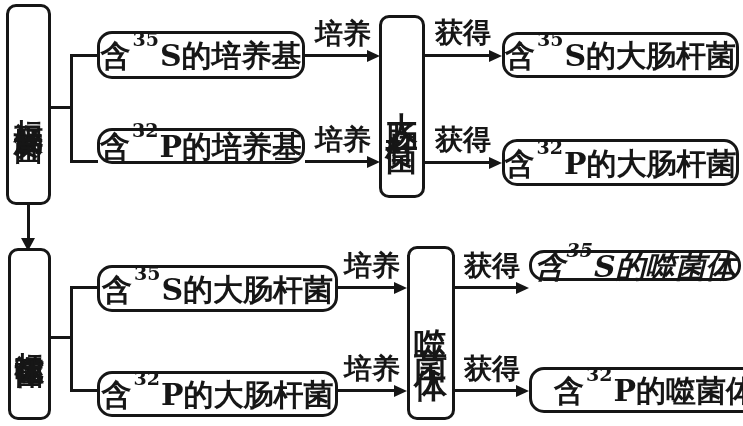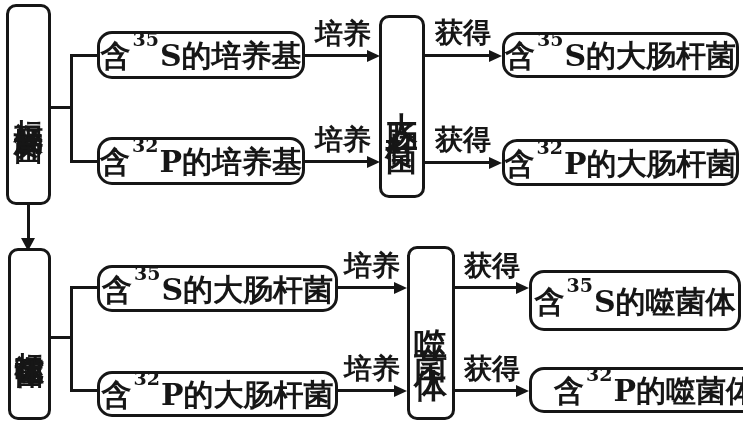--- a/index.html
+++ b/index.html
@@ -103,21 +103,21 @@
   </div>
 
   <div class="hline" style="left:49px; top:106px; width:24px;"></div>
   <div class="vline" style="left:70px; top:54px; height:109px;"></div>
   <div class="hline" style="left:70px; top:54px; width:28px;"></div>
   <div class="hline" style="left:70px; top:160px; width:28px;"></div>
 
   <div class="hbox" style="left:97px; top:31px; width:208px; height:48px;">
     <span><span>含</span><sup class="iso">35</sup><span>S</span><span>的培养基</span></span>
   </div>
-  <div class="hbox" style="left:97px; top:137px; width:208px; height:48px;">
+  <div class="hbox" style="left:97px; top:128px; width:208px; height:36px;">
     <span><span>含</span><sup class="iso">32</sup><span>P</span><span>的培养基</span></span>
   </div>
 
   <div class="arrow" style="left:305px; top:54px; width:62px;"></div>
   <div class="alabel" style="left:311px; top:20px; width:64px;">培养</div>
   <div class="arrow" style="left:305px; top:160px; width:62px;"></div>
   <div class="alabel" style="left:311px; top:126px; width:64px;">培养</div>
 
   <div class="vbox" style="left:379px; top:15px; width:46px; height:183px;">
     <div class="vtext" style="font-size:32px; letter-spacing:10px;">大肠杆菌</div>
@@ -161,20 +161,20 @@
 
   <div class="vbox" style="left:407px; top:246px; width:48px; height:174px;">
     <div class="vtext" style="font-size:33px; letter-spacing:20px;">噬菌体</div>
   </div>
 
   <div class="arrow" style="left:455px; top:286px; width:61px;"></div>
   <div class="alabel" style="left:460px; top:252px; width:64px;">获得</div>
   <div class="arrow" style="left:455px; top:389px; width:61px;"></div>
   <div class="alabel" style="left:460px; top:355px; width:64px;">获得</div>
 
-  <div class="hbox" style="left:529px; top:270px; width:212px; height:61px;">
+  <div class="hbox" style="left:529px; top:250px; width:212px; height:31px;font-style:italic;">
     <span><span>含</span><sup class="iso">35</sup><span>S</span><span>的噬菌体</span></span>
   </div>
   <div class="hbox" style="left:529px; top:367px; width:252px; height:46px;">
     <span><span>含</span><sup class="iso">32</sup><span>P</span><span>的噬菌体</span></span>
   </div>
 
 </div>
 
 </body></html>

